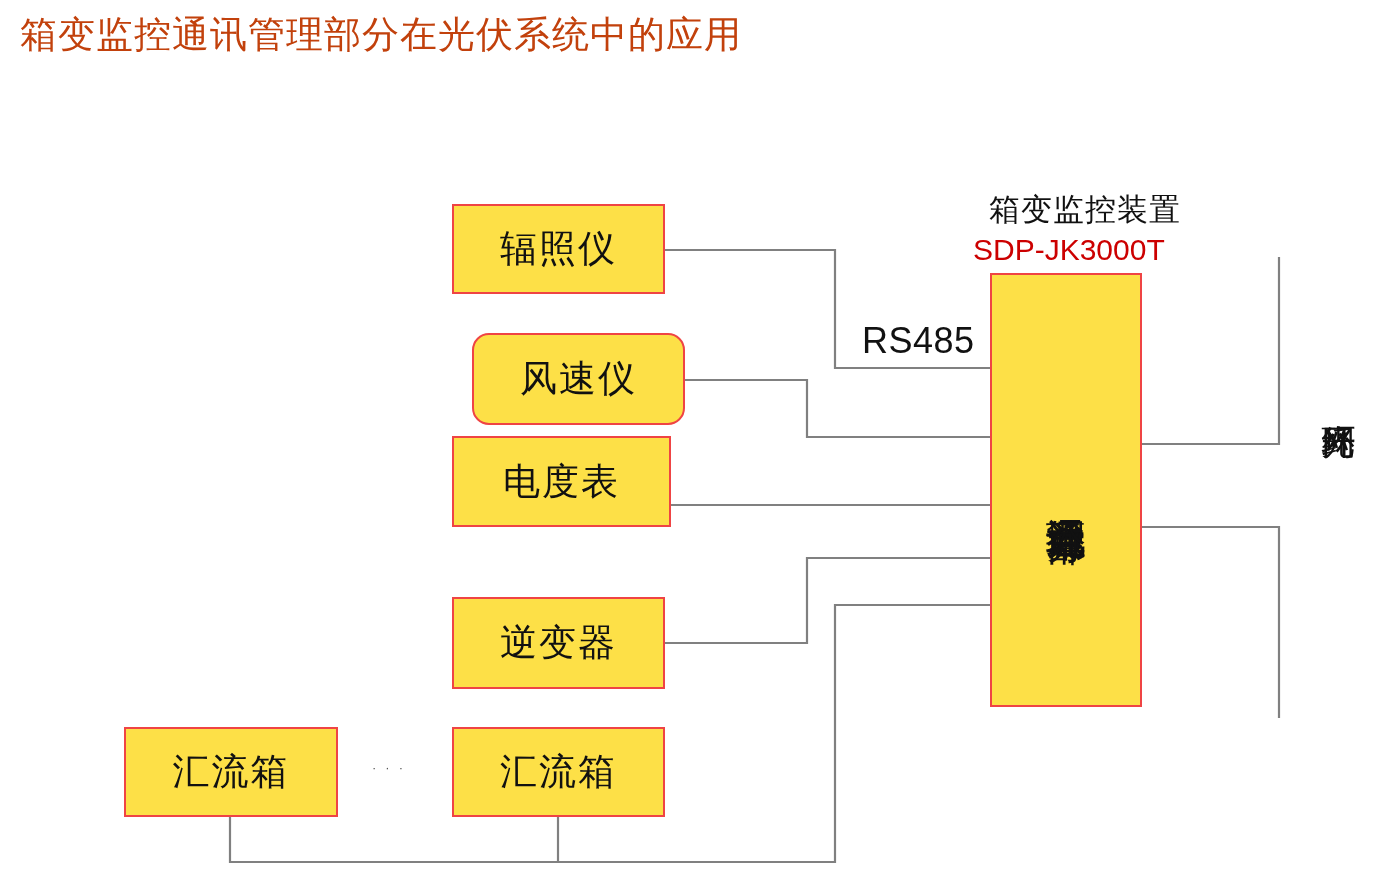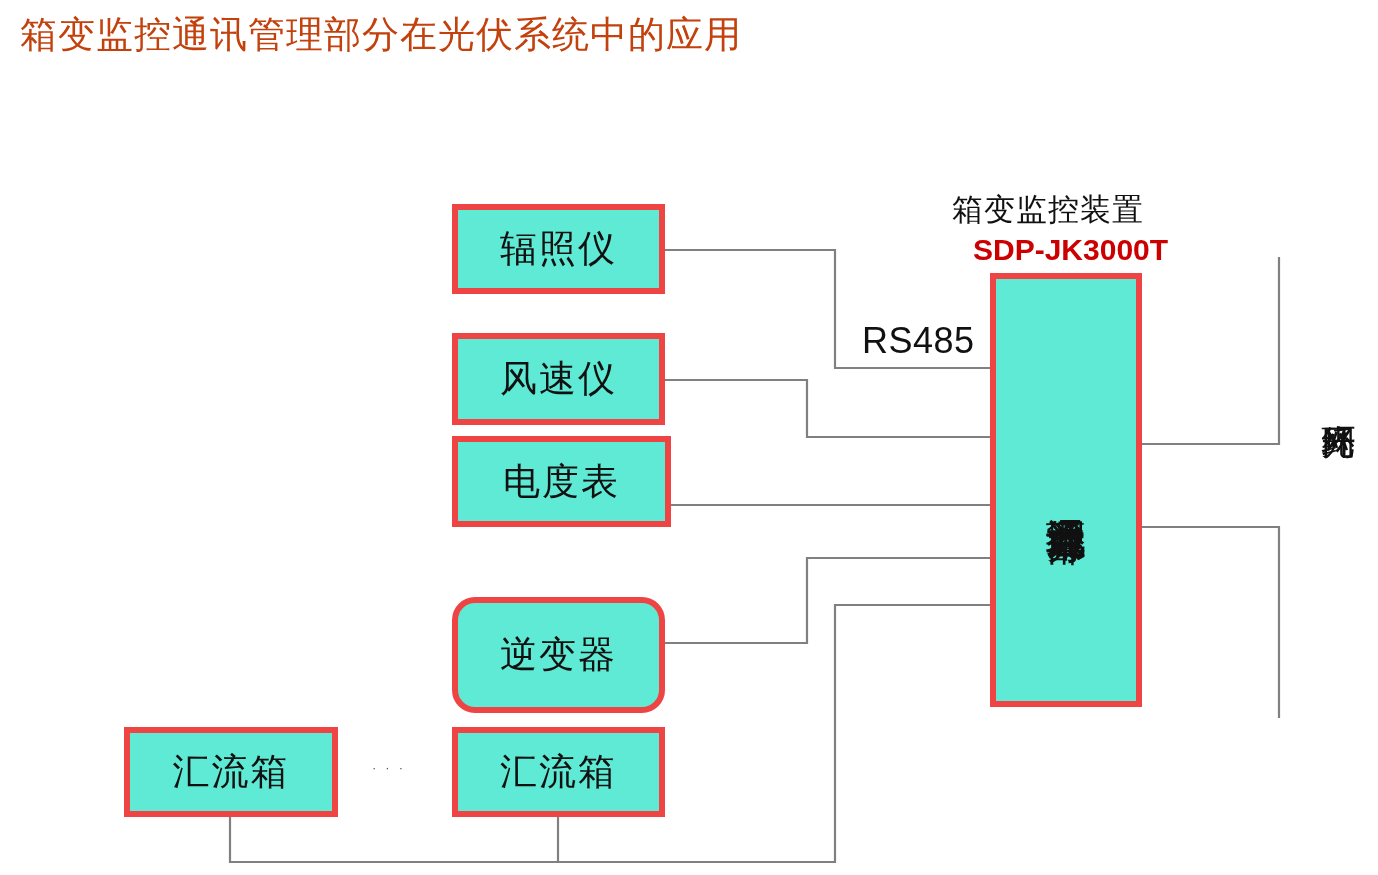--- a/index.html
+++ b/index.html
@@ -18,39 +18,39 @@
     left:20px;top:10px;
     font-size:37px;
     color:#c2410c;
     letter-spacing:1px;
     white-space:nowrap;
     font-weight:400;
   }
 
   .node-box{
     position:absolute;
-    background:#5eead4;
-    border:6px solid #ef4444;
+    background:#fde047;
+    border:2px solid #ef4444;
     box-sizing:border-box;
     display:flex;
     align-items:center;
     justify-content:center;
   }
   .node-label{
     font-size:37px;
     color:#111111;
     letter-spacing:2px;
     white-space:nowrap;
   }
 
   
   #box-irradiance{left:452px;top:204px;width:213px;height:90px;}
-  #box-anemometer{left:452px;top:333px;width:213px;height:92px;}
+  #box-anemometer{left:472px;top:333px;width:213px;height:92px;border-radius:17px;}
   #box-meter{left:452px;top:436px;width:219px;height:91px;}
-  #box-inverter{left:452px;top:597px;width:213px;height:116px;border-radius:23px;}
+  #box-inverter{left:452px;top:597px;width:213px;height:92px;}
   #box-combiner-1{left:124px;top:727px;width:214px;height:90px;}
   #box-combiner-2{left:452px;top:727px;width:213px;height:90px;}
 
   
   #box-comm-unit{
     left:990px;top:273px;width:152px;height:434px;
     align-items:center;justify-content:center;
   }
   .vertical-label{
     writing-mode:vertical-rl;
@@ -61,28 +61,28 @@
     color:#111111;
     white-space:nowrap;
   }
 
   .free-label{
     position:absolute;
     white-space:nowrap;
     color:#111111;
   }
   #label-device-title{
-    left:952px;top:189px;
+    left:989px;top:189px;
     font-size:31px;
     letter-spacing:1px;
   }
   #label-device-model{
     left:973px;top:233px;
     font-size:30px;
-    font-weight:bold;
+    font-weight:normal;
     letter-spacing:0px;
   }
   #label-rs485{
     left:862px;top:320px;
     font-size:36px;
     letter-spacing:0.5px;
   }
   #label-fiber-ring{
     left:1322px;top:398px;
     font-size:34px;

